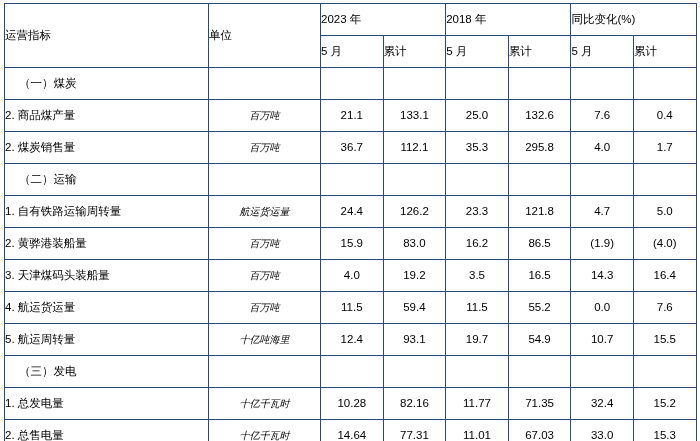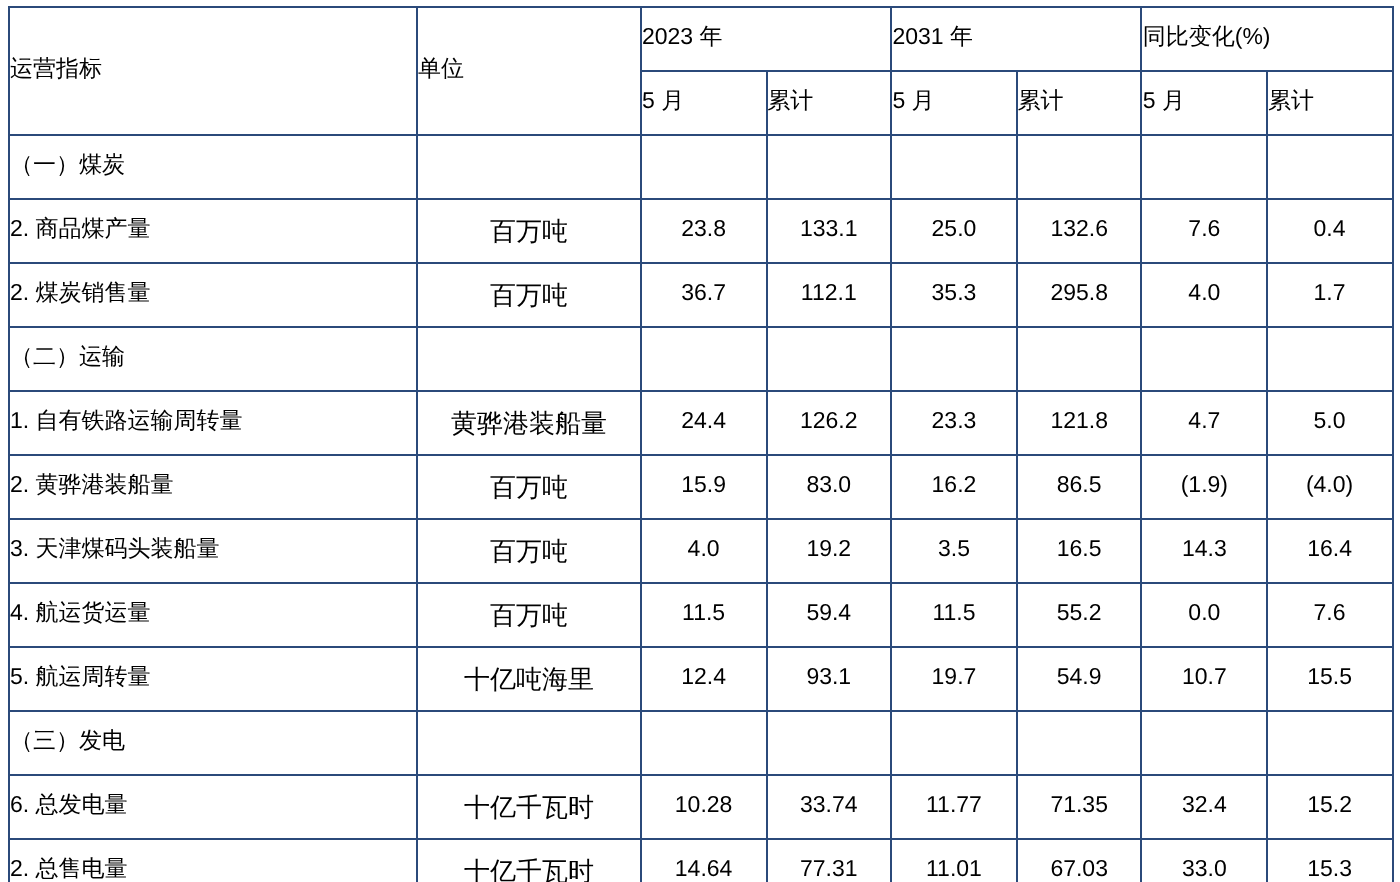--- a/index.html
+++ b/index.html
@@ -48,25 +48,27 @@
   table.report thead th.hdr-unit {
     font-size: 11.5px;
   }
   td.metric {
     text-align: left;
     padding-left: 8px;
     font-size: 11.5px;
     white-space: nowrap;
   }
   td.metric.section {
+    padding-left: 14px;
   }
   td.unit {
     text-align: center;
-    font-size: 13px;
+    font-size: 10px;
     white-space: nowrap;
+    font-style: italic;
   }
   td.num {
     text-align: center;
     font-size: 11.5px;
     white-space: nowrap;
   }
 </style>
 </head>
 <body>
 
@@ -80,21 +82,21 @@
       <col class="c-num">
       <col class="c-num">
       <col class="c-num">
       <col class="c-num">
     </colgroup>
     <thead>
       <tr>
         <th class="hdr-metric" rowspan="2">运营指标</th>
         <th class="hdr-unit" rowspan="2">单位</th>
         <th colspan="2">2023 年</th>
-        <th colspan="2">2031 年</th>
+        <th colspan="2">2018 年</th>
         <th colspan="2">同比变化(%)</th>
       </tr>
       <tr>
         <th>5 月</th>
         <th>累计</th>
         <th>5 月</th>
         <th>累计</th>
         <th>5 月</th>
         <th>累计</th>
       </tr>
@@ -106,21 +108,21 @@
           <td class="num"></td>
           <td class="num"></td>
           <td class="num"></td>
           <td class="num"></td>
           <td class="num"></td>
           <td class="num"></td>
         </tr>
         <tr>
           <td class="metric">2. 商品煤产量</td>
           <td class="unit">百万吨</td>
-          <td class="num">23.8</td>
+          <td class="num">21.1</td>
           <td class="num">133.1</td>
           <td class="num">25.0</td>
           <td class="num">132.6</td>
           <td class="num">7.6</td>
           <td class="num">0.4</td>
         </tr>
         <tr>
           <td class="metric">2. 煤炭销售量</td>
           <td class="unit">百万吨</td>
           <td class="num">36.7</td>
@@ -135,21 +137,21 @@
           <td class="unit"></td>
           <td class="num"></td>
           <td class="num"></td>
           <td class="num"></td>
           <td class="num"></td>
           <td class="num"></td>
           <td class="num"></td>
         </tr>
         <tr>
           <td class="metric">1. 自有铁路运输周转量</td>
-          <td class="unit">黄骅港装船量</td>
+          <td class="unit">航运货运量</td>
           <td class="num">24.4</td>
           <td class="num">126.2</td>
           <td class="num">23.3</td>
           <td class="num">121.8</td>
           <td class="num">4.7</td>
           <td class="num">5.0</td>
         </tr>
         <tr>
           <td class="metric">2. 黄骅港装船量</td>
           <td class="unit">百万吨</td>
@@ -194,24 +196,24 @@
           <td class="metric section">（三）发电</td>
           <td class="unit"></td>
           <td class="num"></td>
           <td class="num"></td>
           <td class="num"></td>
           <td class="num"></td>
           <td class="num"></td>
           <td class="num"></td>
         </tr>
         <tr>
-          <td class="metric">6. 总发电量</td>
+          <td class="metric">1. 总发电量</td>
           <td class="unit">十亿千瓦时</td>
           <td class="num">10.28</td>
-          <td class="num">33.74</td>
+          <td class="num">82.16</td>
           <td class="num">11.77</td>
           <td class="num">71.35</td>
           <td class="num">32.4</td>
           <td class="num">15.2</td>
         </tr>
         <tr>
           <td class="metric">2. 总售电量</td>
           <td class="unit">十亿千瓦时</td>
           <td class="num">14.64</td>
           <td class="num">77.31</td>

